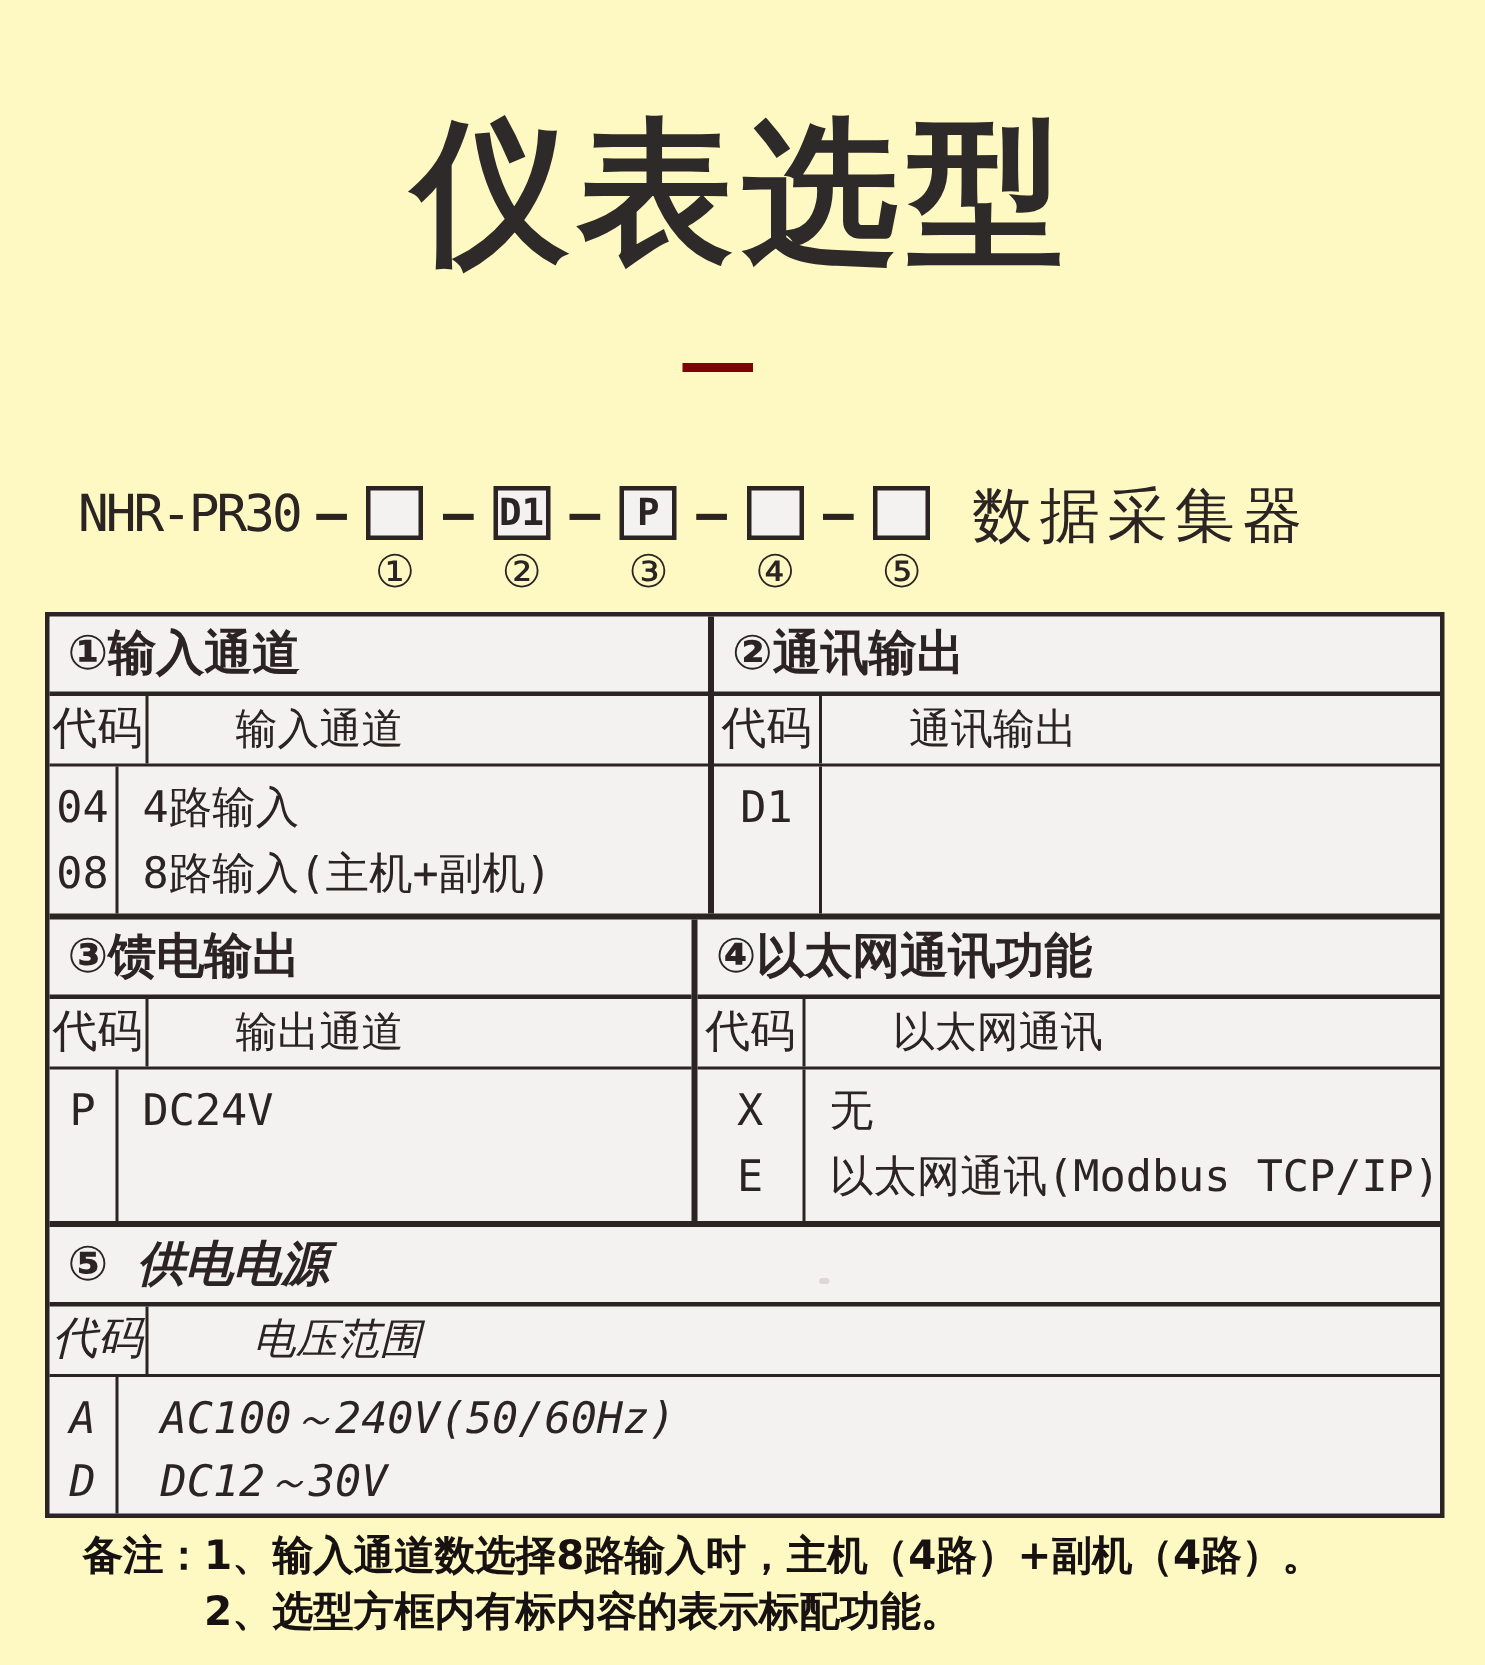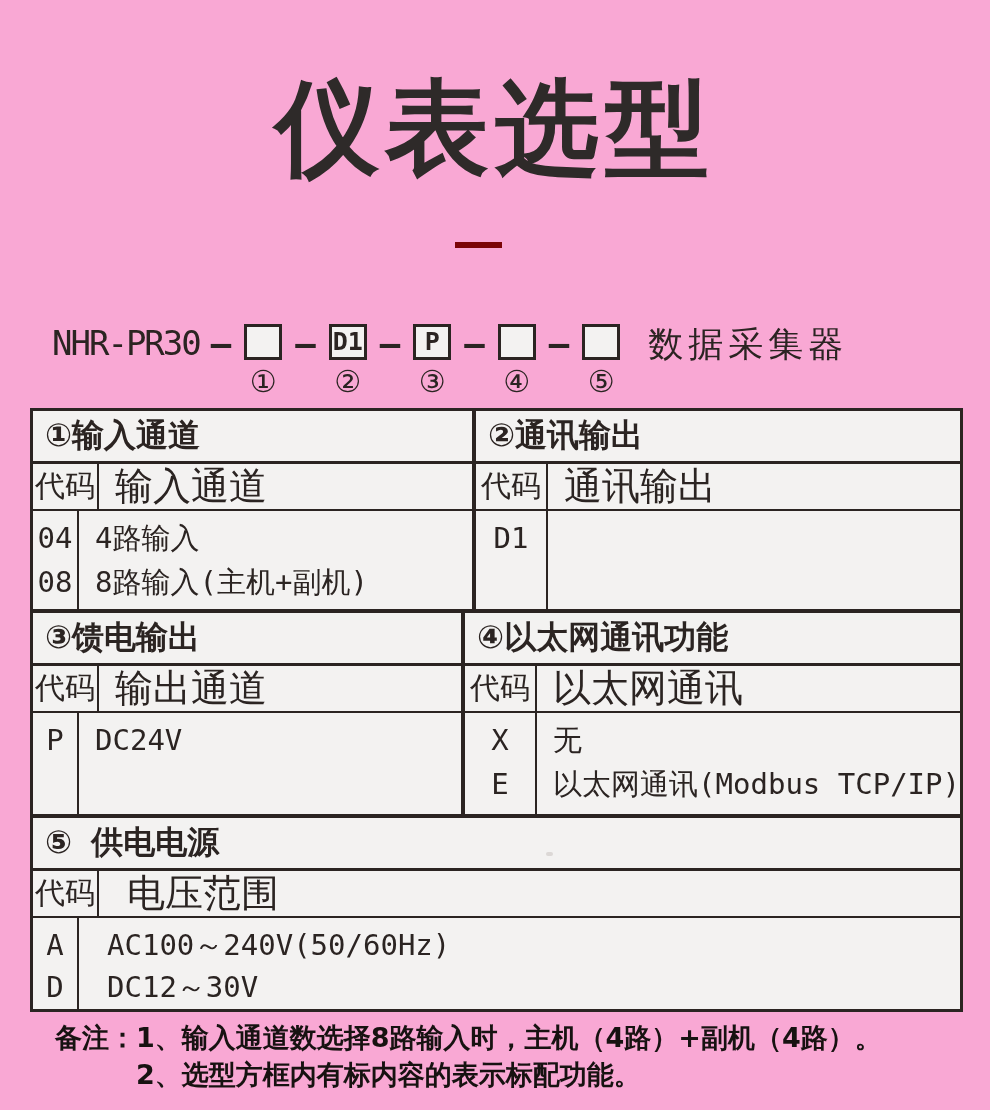--- a/index.html
+++ b/index.html
@@ -3,21 +3,21 @@
 <meta charset="utf-8">
 <style>
   * { box-sizing: border-box; margin: 0; padding: 0; }
   html,body { width:990px; height:1110px; }
   body {
     font-family: "DejaVu Sans", "Liberation Sans", sans-serif;
     background: #f3f2f1;
     color: #2b2422;
     overflow: hidden;
   }
-  .page { position: relative; width: 990px; height: 1110px; background: #f9a8d4; }
+  .page { position: relative; width: 990px; height: 1110px; background: #fef9c3; }
 
   
   .title {
     position: absolute; top: 74px; left: 0; right: 0;
     text-align: center;
     font-size: 104px; font-weight: 900; letter-spacing: 6px;
     color: #2e2a29; line-height: 1.05;
     font-family: "DejaVu Sans", sans-serif;
   }
   .red-dash {
@@ -44,21 +44,21 @@
   .model-box {
     width: 38px; height: 36px; border: 3px solid #2b2422;
     font-size: 25px; line-height: 30px; text-align: center; font-weight: 700;
     background: #f3f2f1; overflow: hidden; white-space: nowrap;
   }
   .circ-num {
     margin-top: 7px; font-size: 30px; line-height: 30px;
     font-family: "DejaVu Sans", sans-serif; font-weight: 400;
   }
   .model-suffix {
-    font-size: 35px; letter-spacing: 5px; line-height: 40px; margin-left: 26px; white-space: nowrap;
+    font-size: 40px; letter-spacing: 5px; line-height: 40px; margin-left: 26px; white-space: nowrap;
   }
 
   
   .sel-table {
     position: absolute; top: 408px; left: 30px;
     width: 933px; height: 604px;
     border: 3px solid #2b2422;
     display: flex; flex-direction: column;
     background: #f3f2f1;
     font-family: "DejaVu Sans Mono", "DejaVu Sans", sans-serif;
@@ -73,31 +73,31 @@
   .q-header {
     height: 53px; line-height: 48px; border-bottom: 3px solid #2b2422;
     font-weight: 700; font-size: 32px; padding-left: 12px; white-space: nowrap;
   }
   .q-sub { height: 47px; border-bottom: 2px solid #2b2422; display: flex; }
   .q-code-h {
     width: 66px; border-right: 2px solid #2b2422;
     text-align: center; line-height: 44px; font-size: 30px; white-space: nowrap; overflow: hidden;
   }
   .quad-right .q-code-h { width: 72px; }
-  .q-desc-h { flex: 1; line-height: 44px; padding-left: 16px; font-size: 38px; white-space: nowrap; }
+  .q-desc-h { flex: 1; line-height: 44px; padding-left: 16px; font-size: 28px; white-space: nowrap; margin-left: 42px; }
 
   .q-body { flex: 1; display: flex; }
   .q-codes { width: 46px; border-right: 2px solid #2b2422; padding-top: 7px; }
   .quad-right .q-codes { width: 72px; }
   .q-code { height: 44px; line-height: 40px; text-align: center; font-size: 29px; }
   .q-descs { flex: 1; padding-top: 7px; padding-left: 16px; }
   .q-desc { height: 44px; line-height: 40px; font-size: 29px; white-space: nowrap; }
 
   
-  .sec5 { flex: 1; display: flex; flex-direction: column; }
+  .sec5 { flex: 1; display: flex; flex-direction: column; font-style: italic; }
   .sec5 .q-sub .q-desc-h { padding-left: 28px; }
   .sec5 .q-descs { padding-left: 28px; }
   .sec5 .q-code { height: 42px; }
   .sec5 .q-desc { height: 42px; }
 
   .stray-mark {
     position: absolute; top: 852px; left: 546px;
     width: 7px; height: 4px; background: #dcd8d6; border-radius: 2px;
   }
 

